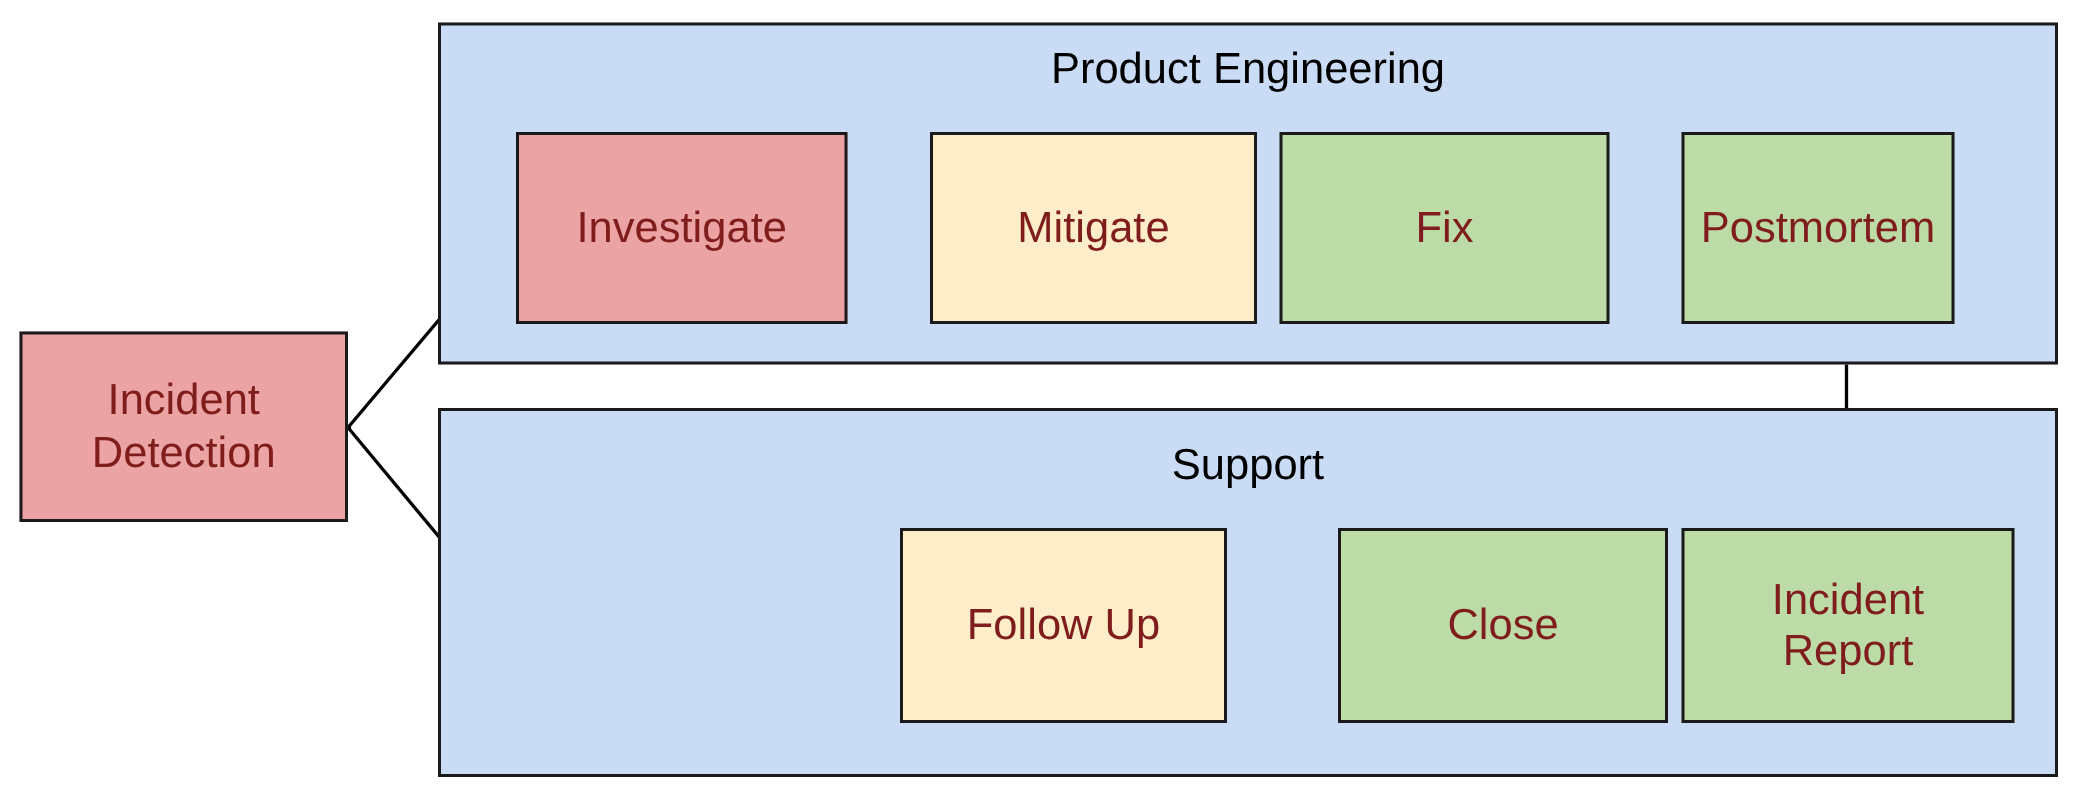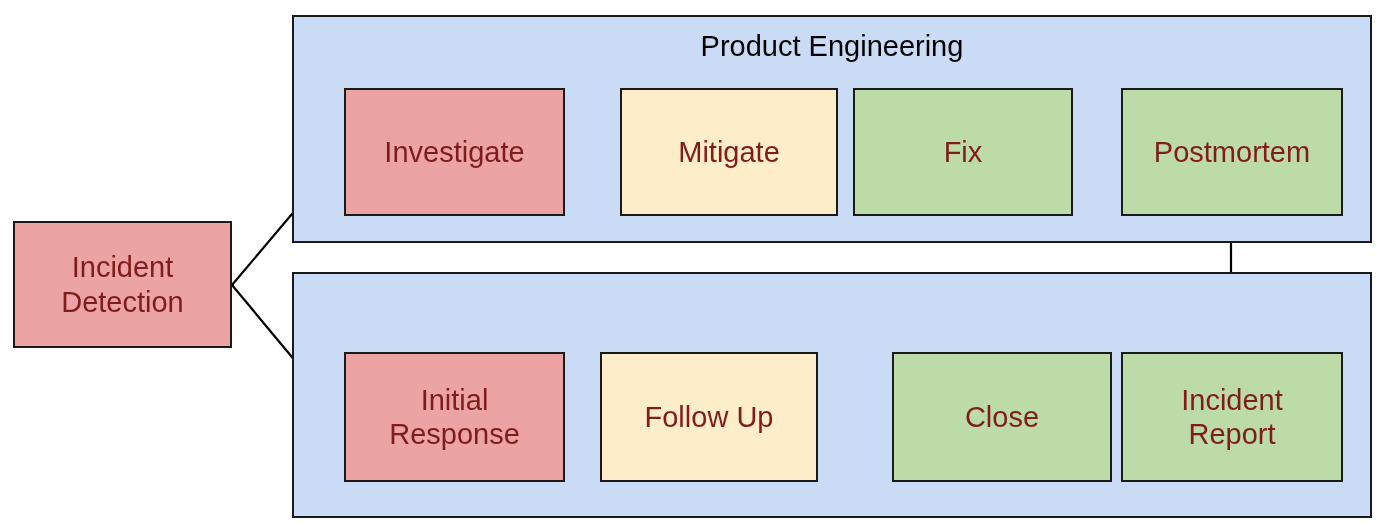--- a/index.html
+++ b/index.html
@@ -99,24 +99,23 @@
 
   <div class="node red" style="left: 13px; top: 221px; width: 219px; height: 127px;">Incident
 Detection</div>
 
   <div class="lane" style="left: 292px; top: 15px; width: 1080px; height: 228px;"></div>
   <div class="lane-title" style="left: 292px; width: 1080px; top: 32px;">Product Engineering</div>
 
   <div class="node red" style="left: 344px; top: 88px; width: 221px; height: 128px;">Investigate</div>
   <div class="node yellow" style="left: 600px; top: 88px; width: 218px; height: 128px; margin-left: 20px;">Mitigate</div>
   <div class="node green" style="left: 853px; top: 88px; width: 220px; height: 128px;">Fix</div>
-  <div class="node green" style="left: 1121px; top: 88px; width: 222px; height: 128px;">Postmortem</div>
+  <div class="node green" style="left: 1121px; top: 88px; width: 182px; height: 128px;">Postmortem</div>
 
   <div class="lane" style="left: 292px; top: 272px; width: 1080px; height: 246px;"></div>
+  <div class="lane-title" style="left: 292px; width: 1080px; top: 296px;">Support</div>
 
-  <div class="node red" style="left: 344px; top: 352px; width: 221px; height: 130px;">Initial
-Response</div>
   <div class="node yellow" style="left: 600px; top: 352px; width: 218px; height: 130px;">Follow Up</div>
   <div class="node green" style="left: 853px; top: 352px; width: 220px; height: 130px; margin-left: 39px;">Close</div>
   <div class="node green" style="left: 1121px; top: 352px; width: 222px; height: 130px;">Incident
 Report</div>
 
 </div>
 
 </body></html>

